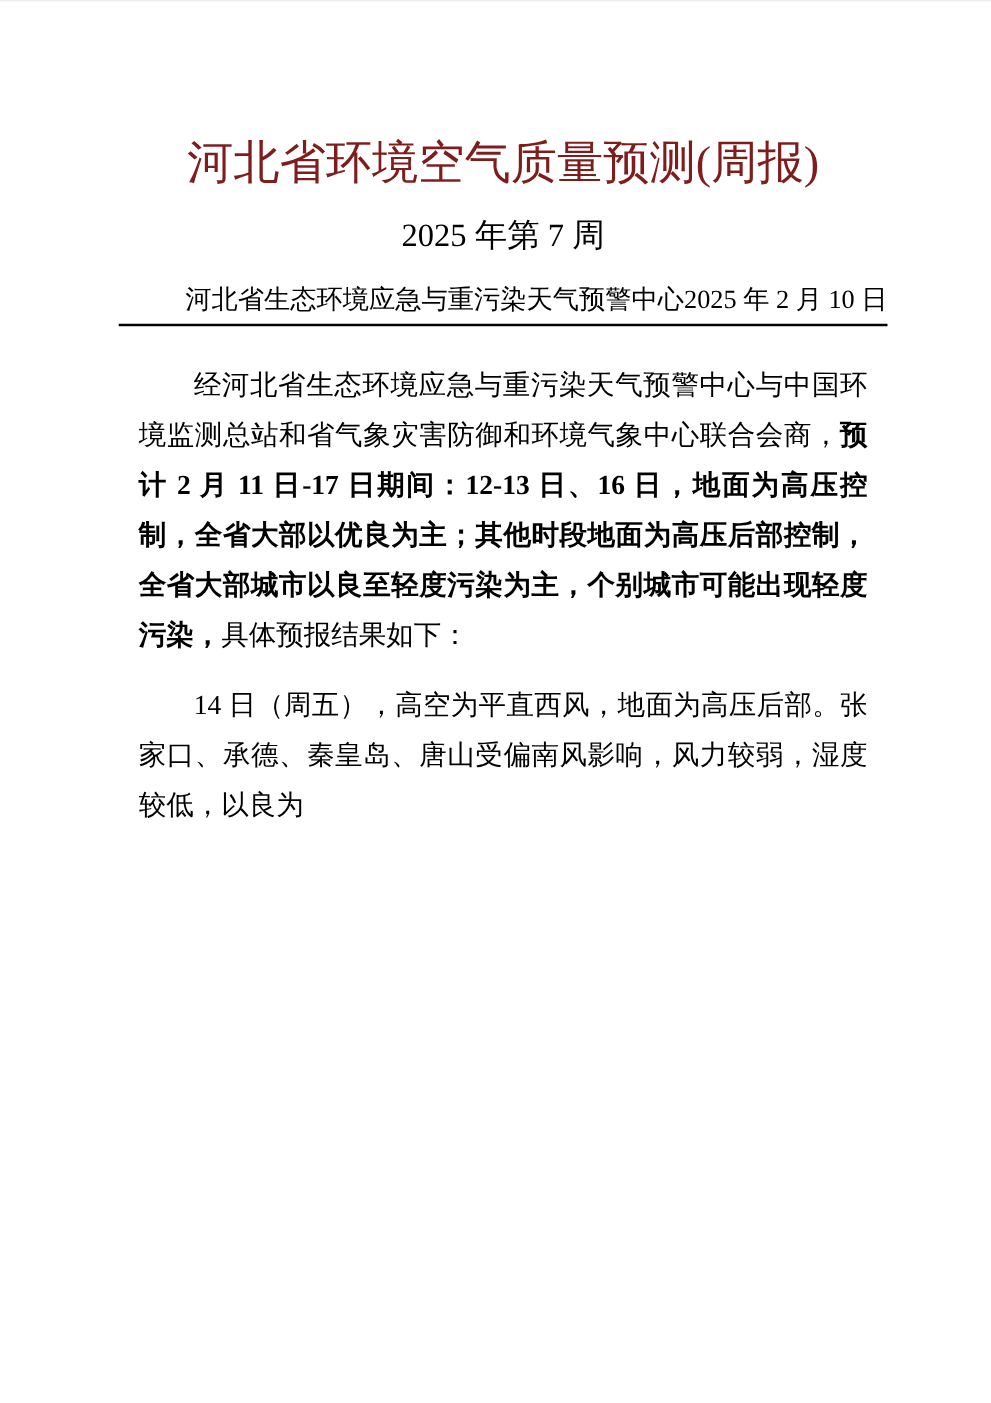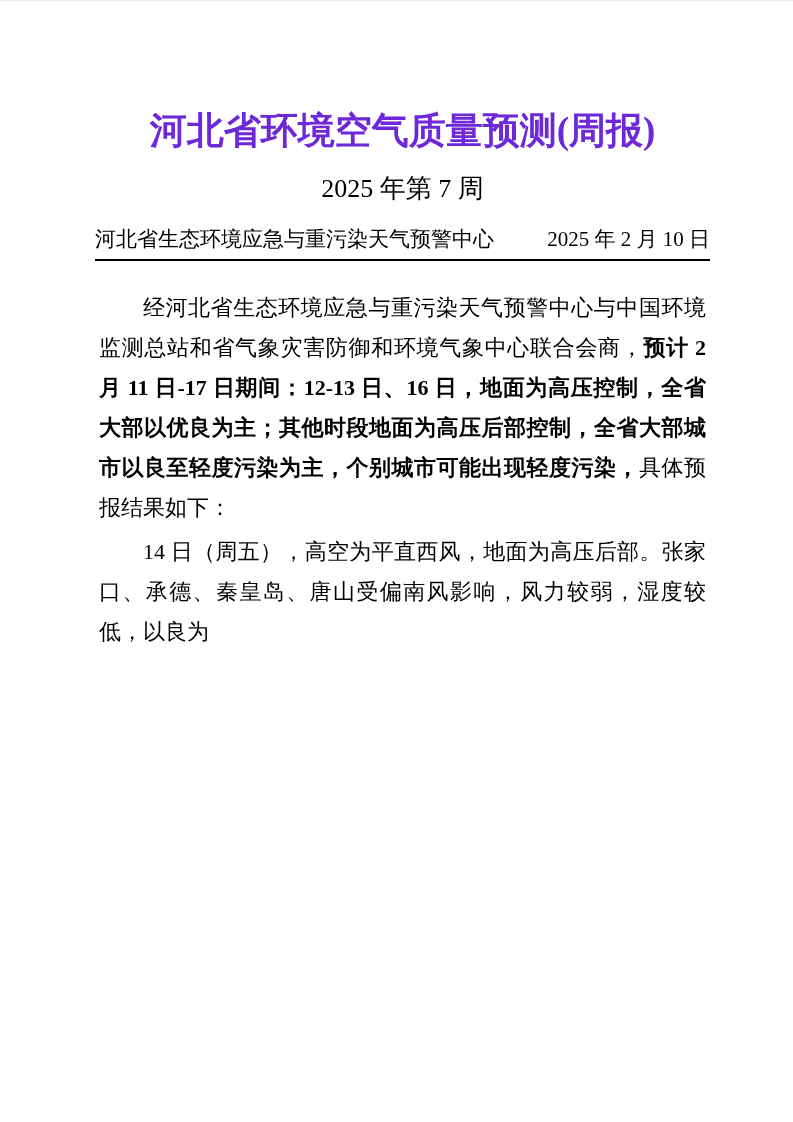--- a/index.html
+++ b/index.html
@@ -15,51 +15,51 @@
     box-sizing: border-box;
     padding: 106px 83px 0 95px;
     font-family: "Liberation Serif", "DejaVu Serif", serif;
     color: #000000;
     overflow: hidden;
     border-top: 1px solid #ececec;
   }
   .doc-title {
     text-align: center;
     font-size: 37px;
-    font-weight: bold;
+    font-weight: normal;
     line-height: 48px;
-    color: #6d28d9;
+    color: #7f1d1d;
     letter-spacing: 0px;
     white-space: nowrap;
   }
   .doc-subtitle {
     text-align: center;
     font-size: 26px;
     line-height: 30px;
     margin-top: 19px;
   }
   .doc-meta-line {
     display: flex;
-    justify-content: space-between;
+    justify-content: flex-end;
     align-items: flex-end;
     font-size: 21px;
     line-height: 26px;
     margin-top: 22px;
     padding-bottom: 7px;
     border-bottom: 2px solid #000000;
   }
   .doc-body {
     margin-top: 27px;
     font-size: 22px;
     line-height: 40px;
     text-align: justify;
     text-justify: inter-character;
   }
   .doc-body p {
-    margin: 4px;
+    margin: 16px;
     text-indent: 2em;
   }
   .doc-body .bold {
     font-weight: bold;
   }
   .doc-body sub {
     font-size: 0.62em;
     line-height: 0;
     vertical-align: -0.25em;
   }

